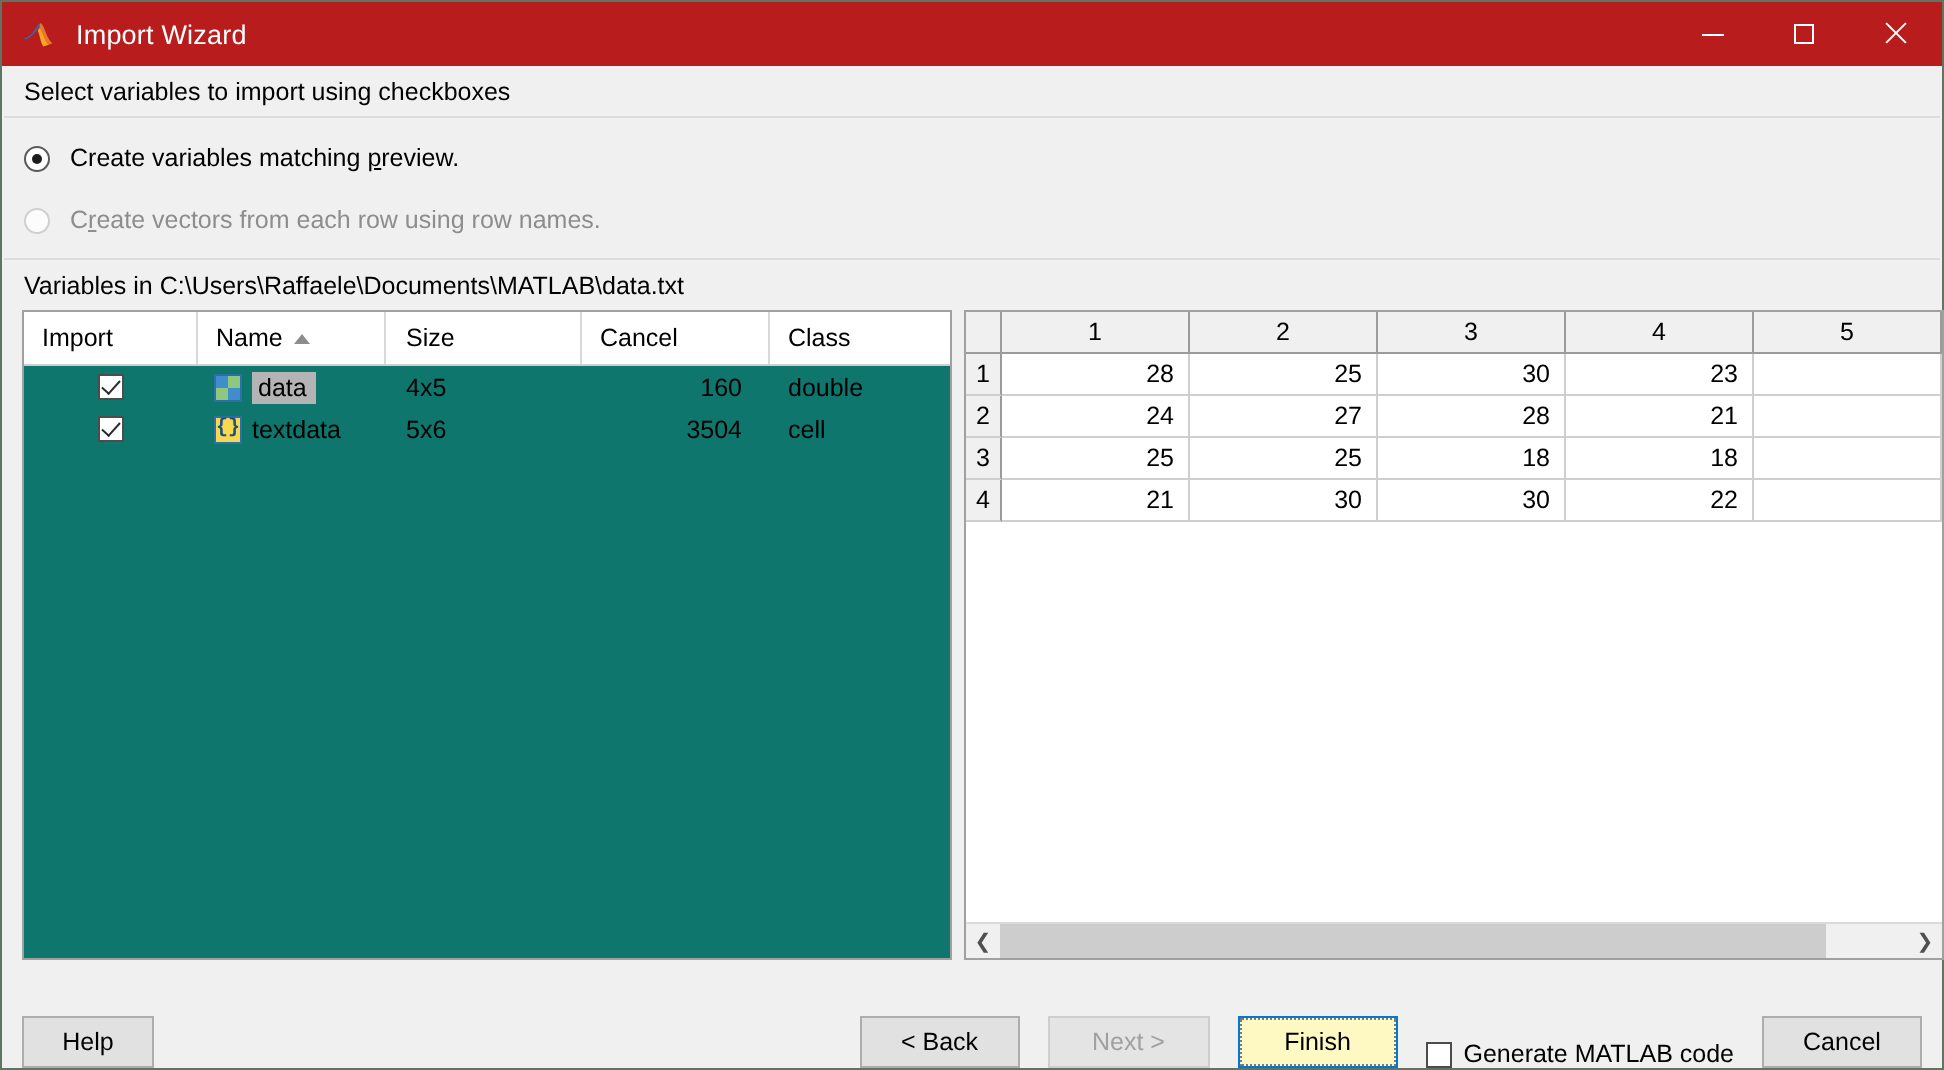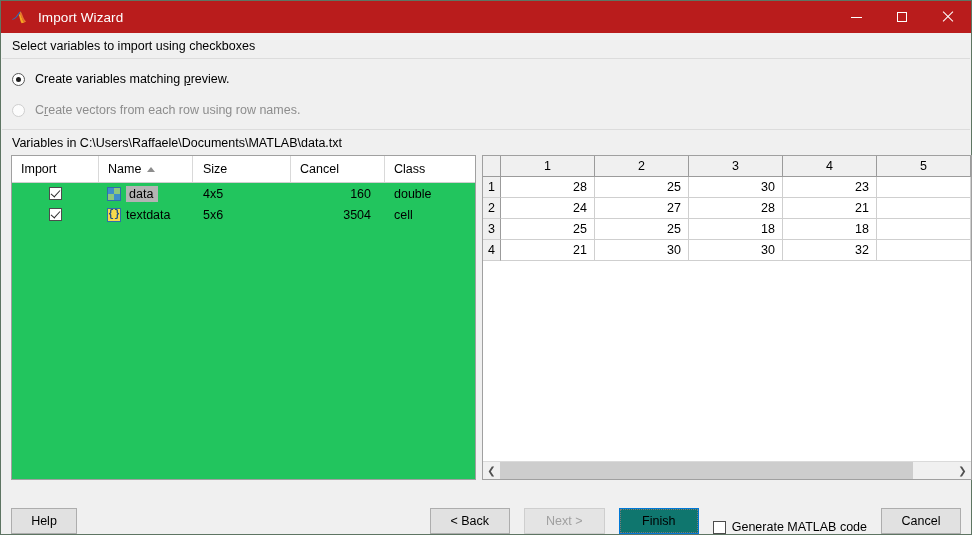--- a/index.html
+++ b/index.html
@@ -182,21 +182,21 @@
     position: relative;
   }
   .vt-th:last-child { border-right: none; }
   .sort-asc {
     width: 0; height: 0;
     margin-left: 6px;
     border-left: 4px solid transparent;
     border-right: 4px solid transparent;
     border-bottom: 5px solid #8d8d8d;
   }
-  .vt-body { flex: 1 1 auto; background: #22c55e; min-height: 0; }
+  .vt-body { flex: 1 1 auto; background: #0f766e; min-height: 0; }
   .vt-row { display: flex; height: 21px; align-items: center; }
   .vt-td {
     box-sizing: border-box;
     display: flex;
     align-items: center;
     height: 21px;
     font-size: 12.5px;
     overflow: hidden;
     white-space: nowrap;
   }
@@ -350,21 +350,21 @@
     flex: 0 0 auto;
     padding: 0 6px;
   }
   .btn.disabled {
     color: #a0a0a0;
     background: #e4e4e4;
     border-color: #cecece;
   }
   .btn.default {
     border: 1px solid #0078d7;
-    background: #0f766e;
+    background: #fef9c3;
   }
   .btn.default .inner {
     border: 1px dotted #7a7a7a;
     width: 100%; height: 100%;
     display: flex; align-items: center; justify-content: center;
     box-sizing: border-box;
   }
   #btn-help   { width: 66px; }
   #btn-back   { width: 80px; }
   #btn-next   { width: 81px; }
@@ -519,21 +519,21 @@
               <div class="pv-cell">18</div>
               <div class="pv-cell">18</div>
               <div class="pv-cell pv-blank"></div>
             </div>
 
             <div class="pv-row">
               <div class="pv-rh">4</div>
               <div class="pv-cell">21</div>
               <div class="pv-cell">30</div>
               <div class="pv-cell">30</div>
-              <div class="pv-cell">32</div>
+              <div class="pv-cell">22</div>
               <div class="pv-cell pv-blank"></div>
             </div>
 
           </div>
 
           <div class="hscroll">
             <div class="sb-arrow">❮</div>
             <div class="sb-track">
               <div class="sb-thumb"></div>
             </div>

